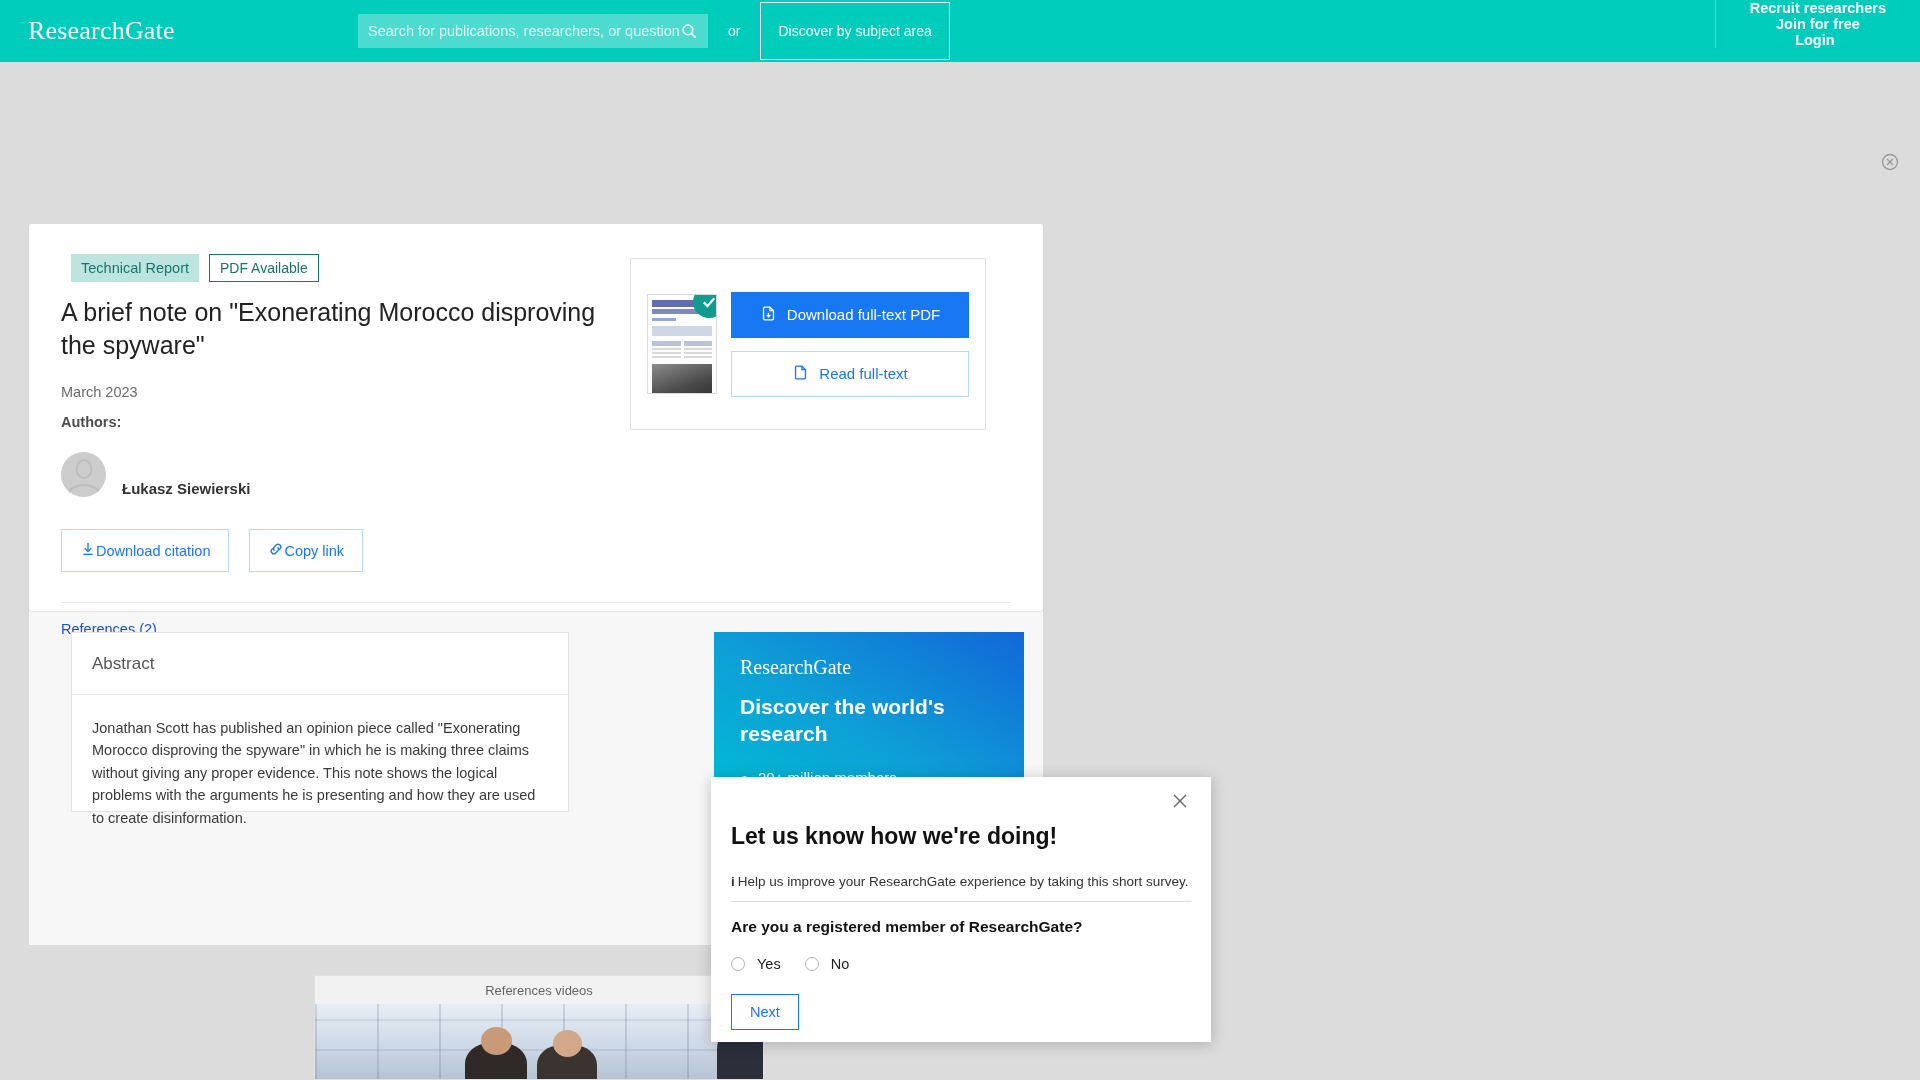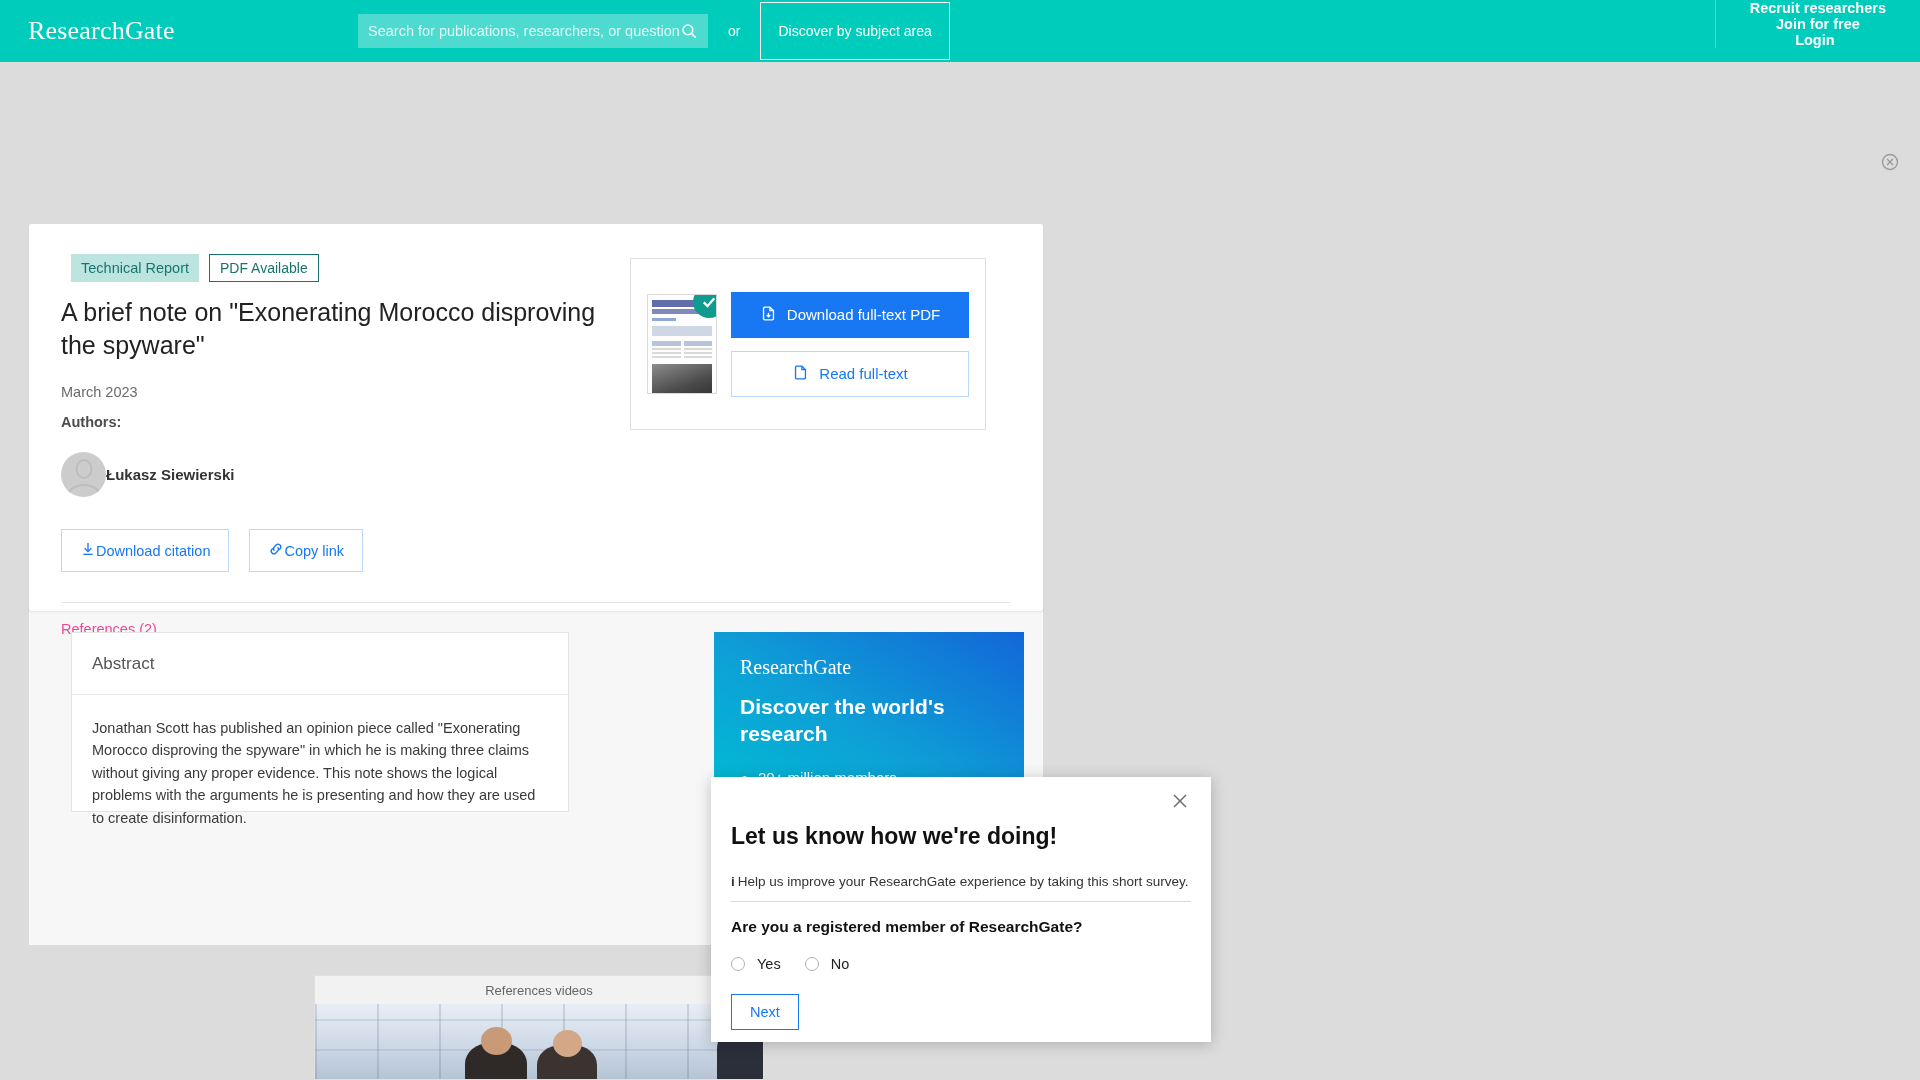--- a/index.html
+++ b/index.html
@@ -80,21 +80,21 @@
     margin: 14px 0 0 32px; width: 560px;
     font-size: 25px; line-height: 1.32; color: #222222; font-weight: normal;
   }
   .pub-date {
     margin: 22px 0 0 32px; font-size: 14.5px; color: #6b6b6b;
   }
   .authors-label {
     margin: 14px 0 0 32px; font-size: 14.5px; color: #4d4d4d; font-weight: bold;
   }
   .author-row {
-    display: flex; align-items: center; 
+    display: flex; align-items: flex-end; gap: 16px;
     margin: 22px 0 0 32px;
   }
   .avatar {
     width: 45px; height: 45px; border-radius: 50%;
     background: #cccccc; position: relative; overflow: hidden;
   }
   .avatar .head {
     position: absolute; left: 50%; top: 7px; transform: translateX(-50%);
     width: 17px; height: 20px; border-radius: 50%;
     border: 2px solid #bdbdbd;
@@ -109,21 +109,21 @@
   .action-row { display: flex; gap: 20px; margin: 32px 0 0 32px; }
   .btn-outline-blue {
     border: 1px solid #b9d9fb; color: #1877f2; background: #ffffff;
     font-size: 14.5px; padding: 11px 18px; cursor: pointer;
     display: flex; align-items: center; white-space: nowrap;
   }
   .divider {
     margin: 30px 32px 0 32px; height: 1px; background: #e4e4e4;
   }
   .references-link {
-    margin: 18px 0 0 32px; color: #ec4899; font-size: 14.5px;
+    margin: 18px 0 0 32px; color: #1d4ed8; font-size: 14.5px;
     cursor: pointer; display: inline-block;
   }
 
   
   .dl-panel {
     position: absolute; left: 630px; top: 258px;
     width: 356px; height: 172px;
     border: 1px solid #e0e0e0; background: #ffffff;
     display: flex; align-items: center; padding: 0 16px; gap: 14px;
   }

